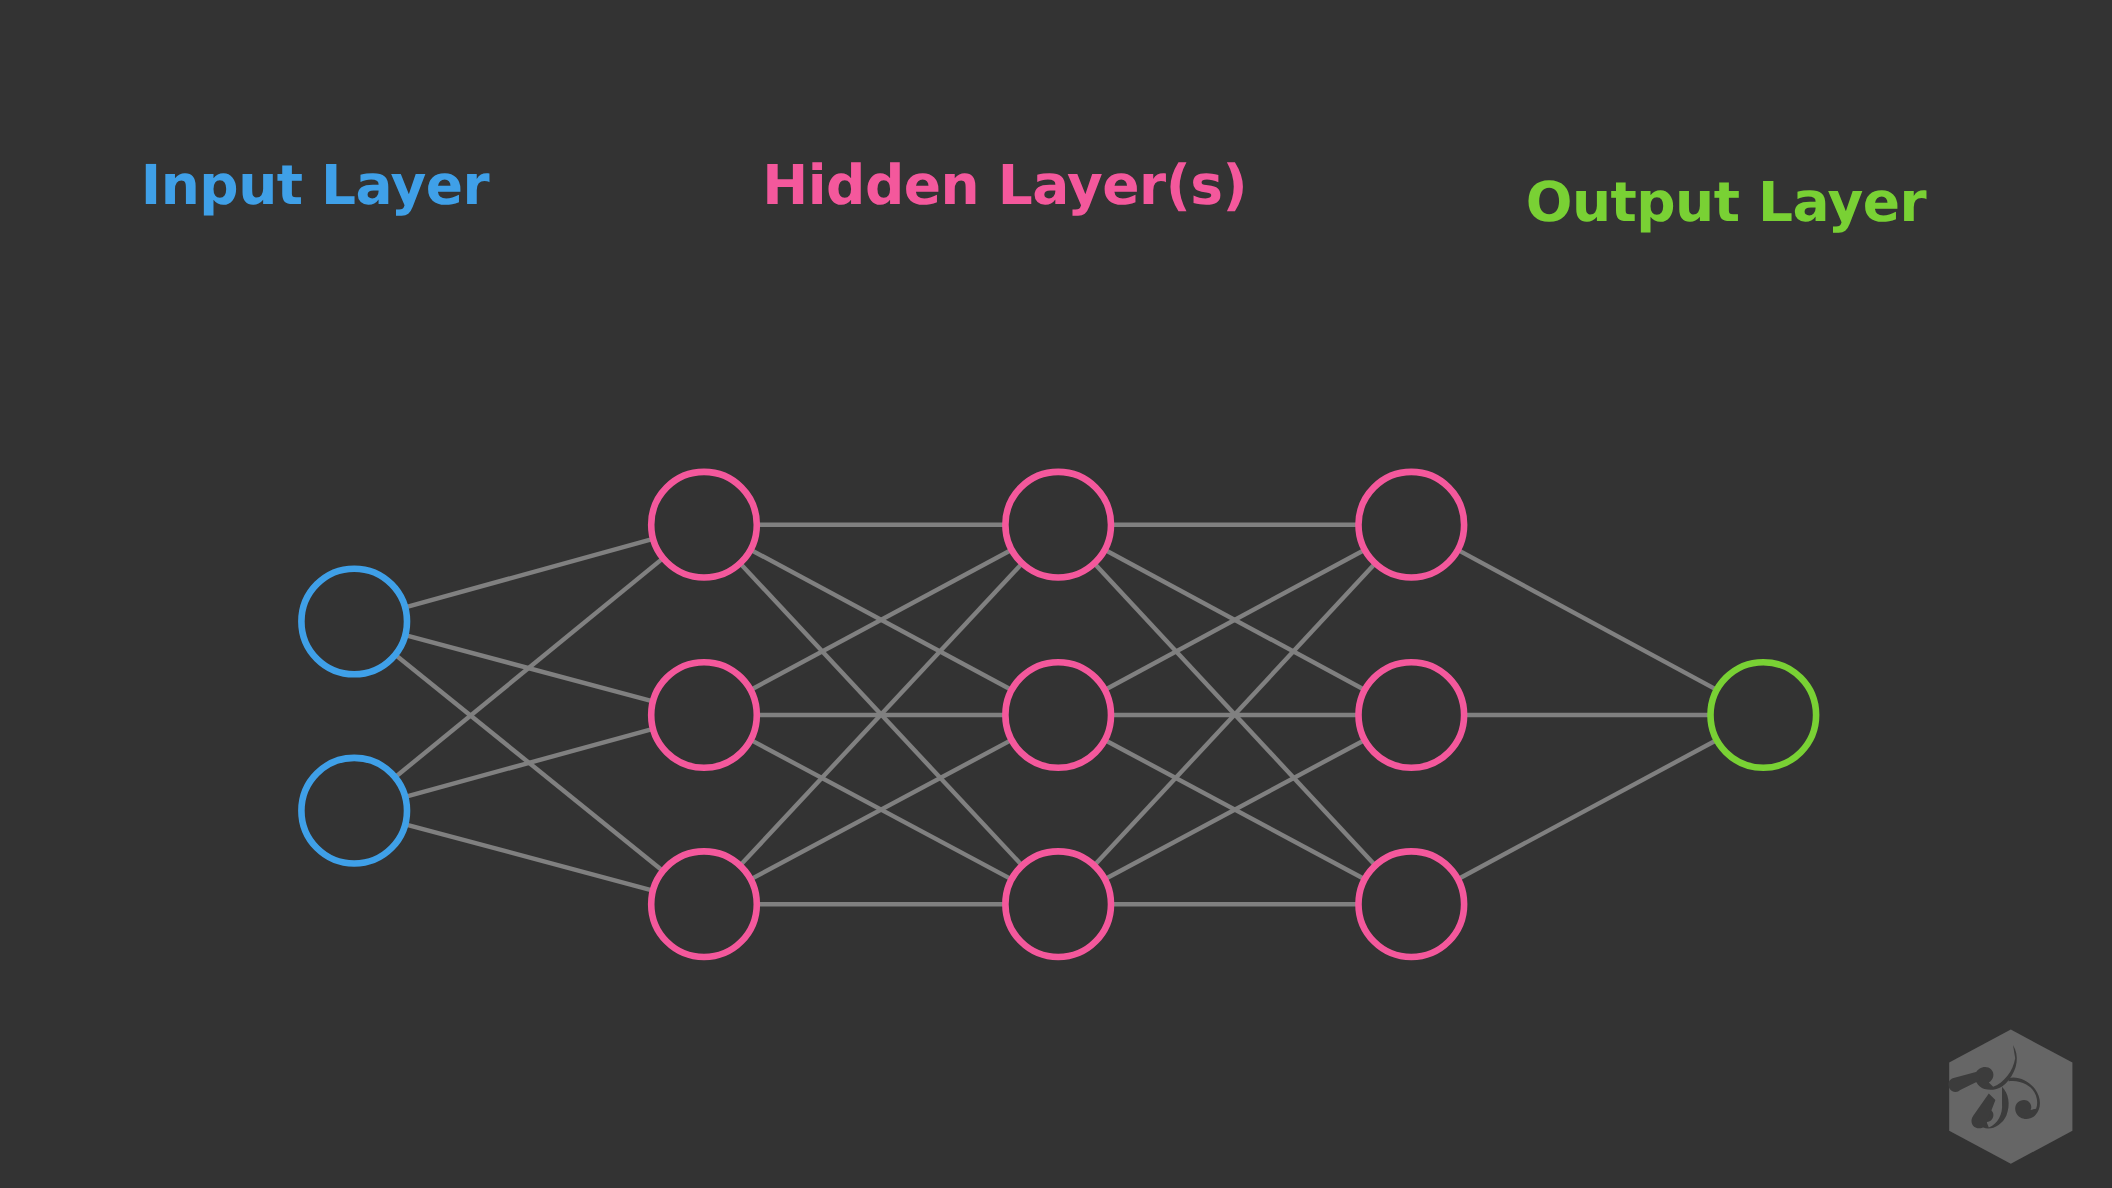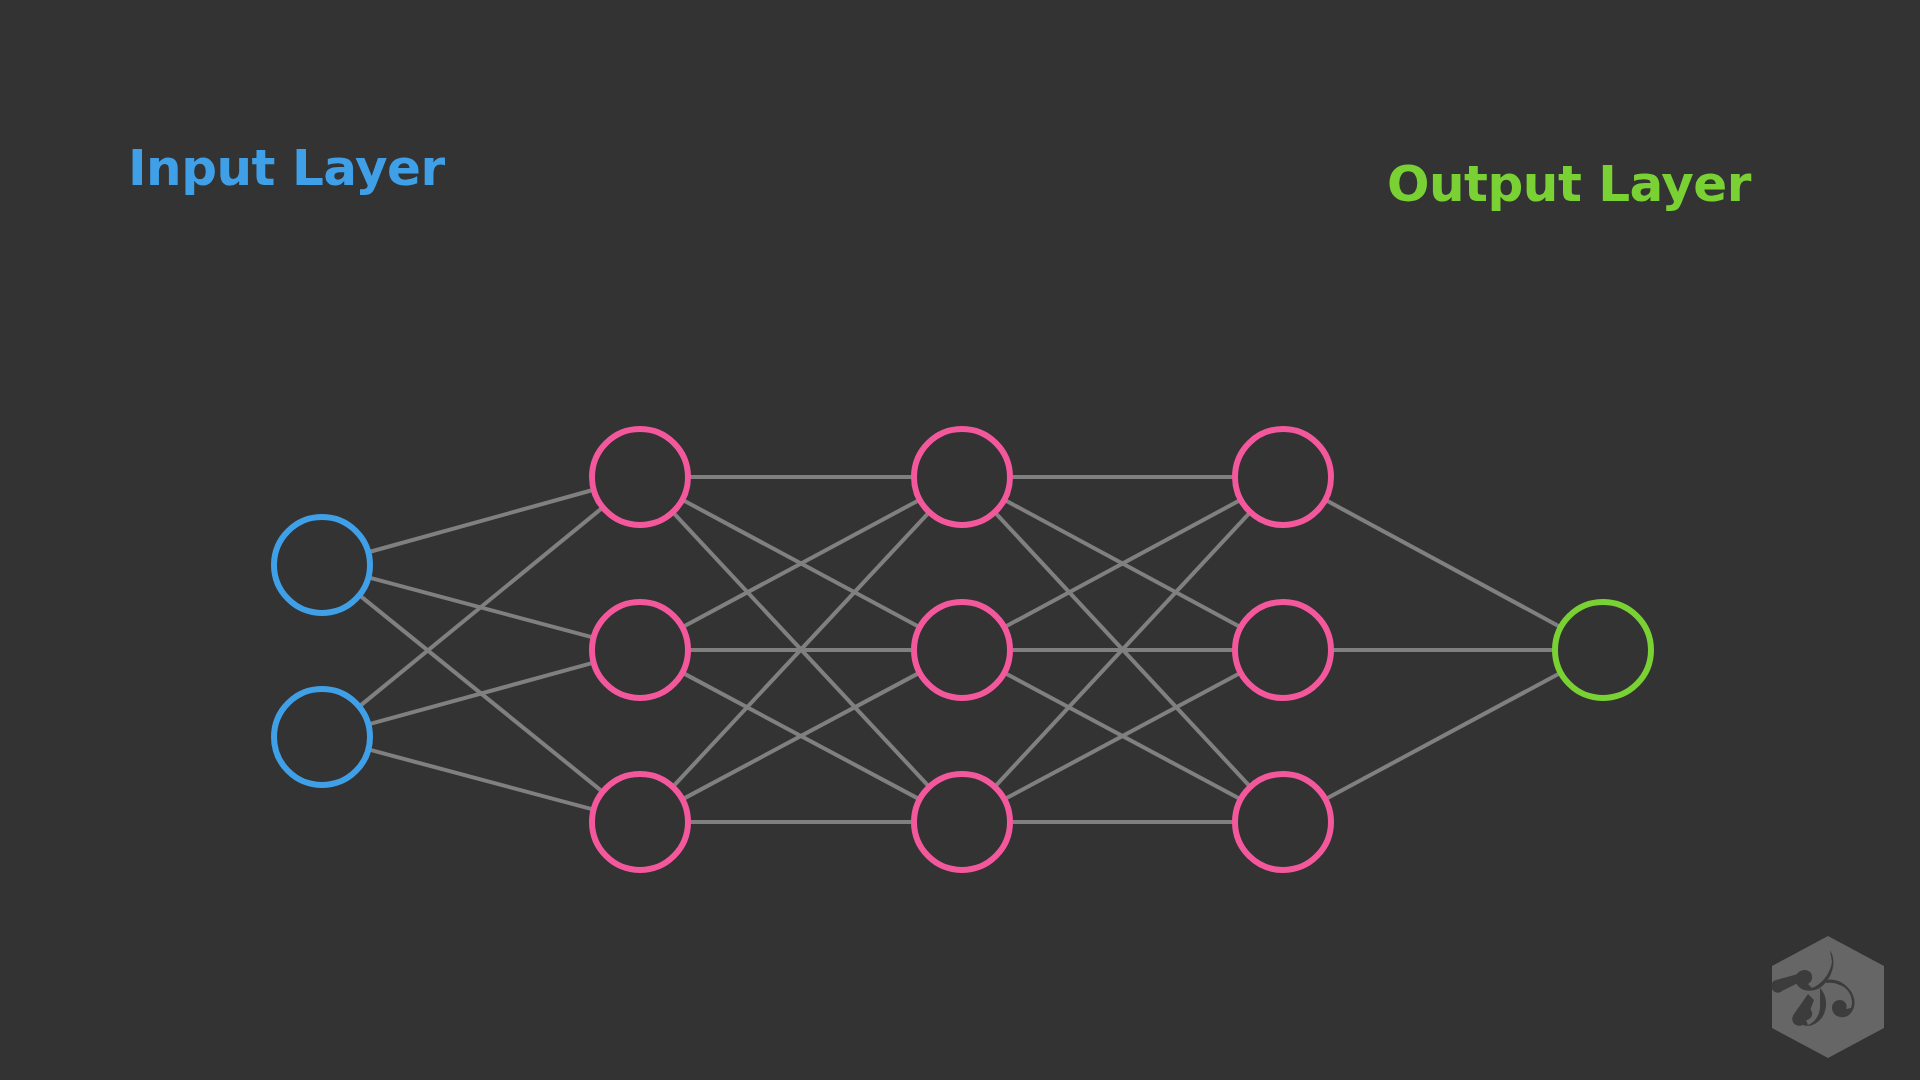--- a/index.html
+++ b/index.html
@@ -115,20 +115,21 @@
         <circle cx="962" cy="822" r="48" fill="#333333" stroke="#f4589c" stroke-width="6"></circle>
         <circle cx="1283" cy="477" r="48" fill="#333333" stroke="#f4589c" stroke-width="6"></circle>
         <circle cx="1283" cy="650" r="48" fill="#333333" stroke="#f4589c" stroke-width="6"></circle>
         <circle cx="1283" cy="822" r="48" fill="#333333" stroke="#f4589c" stroke-width="6"></circle>
         <circle cx="1603" cy="650" r="48" fill="#333333" stroke="#79d134" stroke-width="6"></circle>
       </g>
   </svg>
 
   <div class="layer-labels">
     <div class="layer-label" id="label-input" style="color: rgb(63, 160, 232); left: 128px; top: 143px;">Input Layer</div>
+    <div class="layer-label" id="label-hidden" style="color: rgb(244, 88, 156); left: 693px; top: 143px;">Hidden Layer(s)</div>
     <div class="layer-label" id="label-output" style="color: rgb(121, 209, 52); left: 1387px; top: 143px; margin-top: 16px;">Output Layer</div>
   </div>
 
   <svg id="watermark" viewBox="0 0 136 140" xmlns="http://www.w3.org/2000/svg">
     <path id="wm-hex" d="M68 6 L124 36 L124 98 L68 128 L12 98 L12 36 Z" fill="#666666" stroke="none" stroke-linejoin="round"></path>
     <g id="wm-glyph" fill="#3c3c3c">
       <path d="M70 20 C 76 30, 74 42, 66 52 C 60 60, 52 62, 44 60 C 38 58, 34 52, 36 46
                C 38 40, 46 38, 50 42 C 54 46, 52 52, 48 54 L 52 58
                C 62 54, 70 44, 72 32 Z"></path>
       <path d="M66 50 C 74 48, 84 52, 90 60 C 96 68, 96 78, 90 84 C 85 89, 76 88, 73 82

